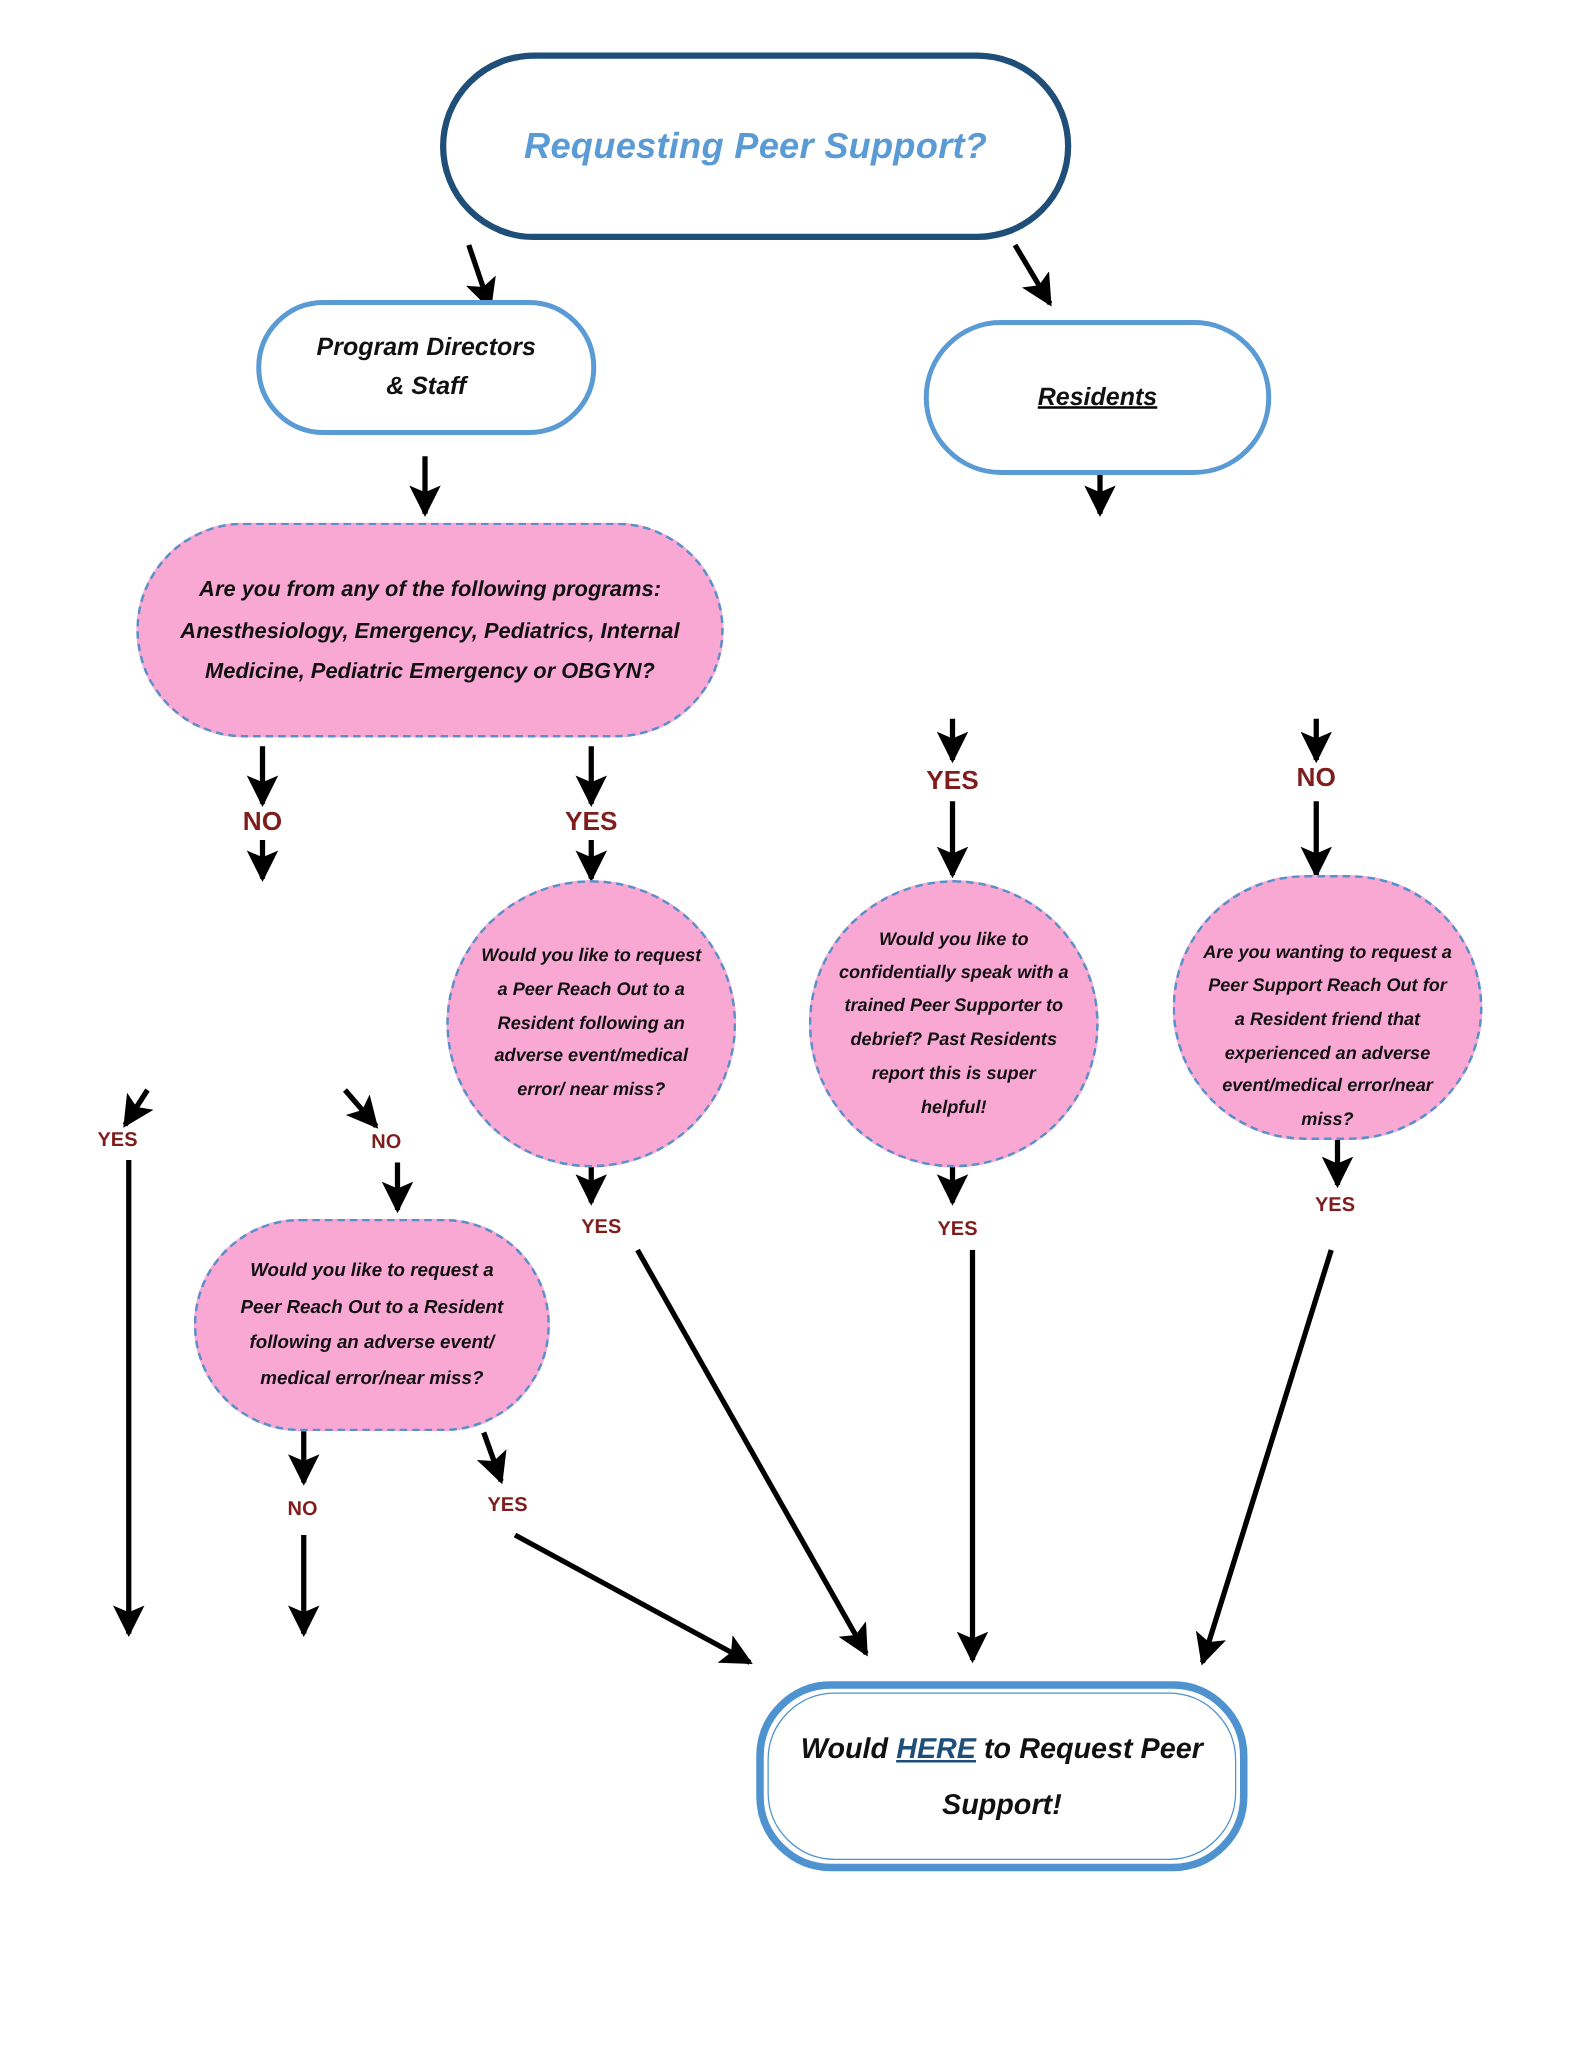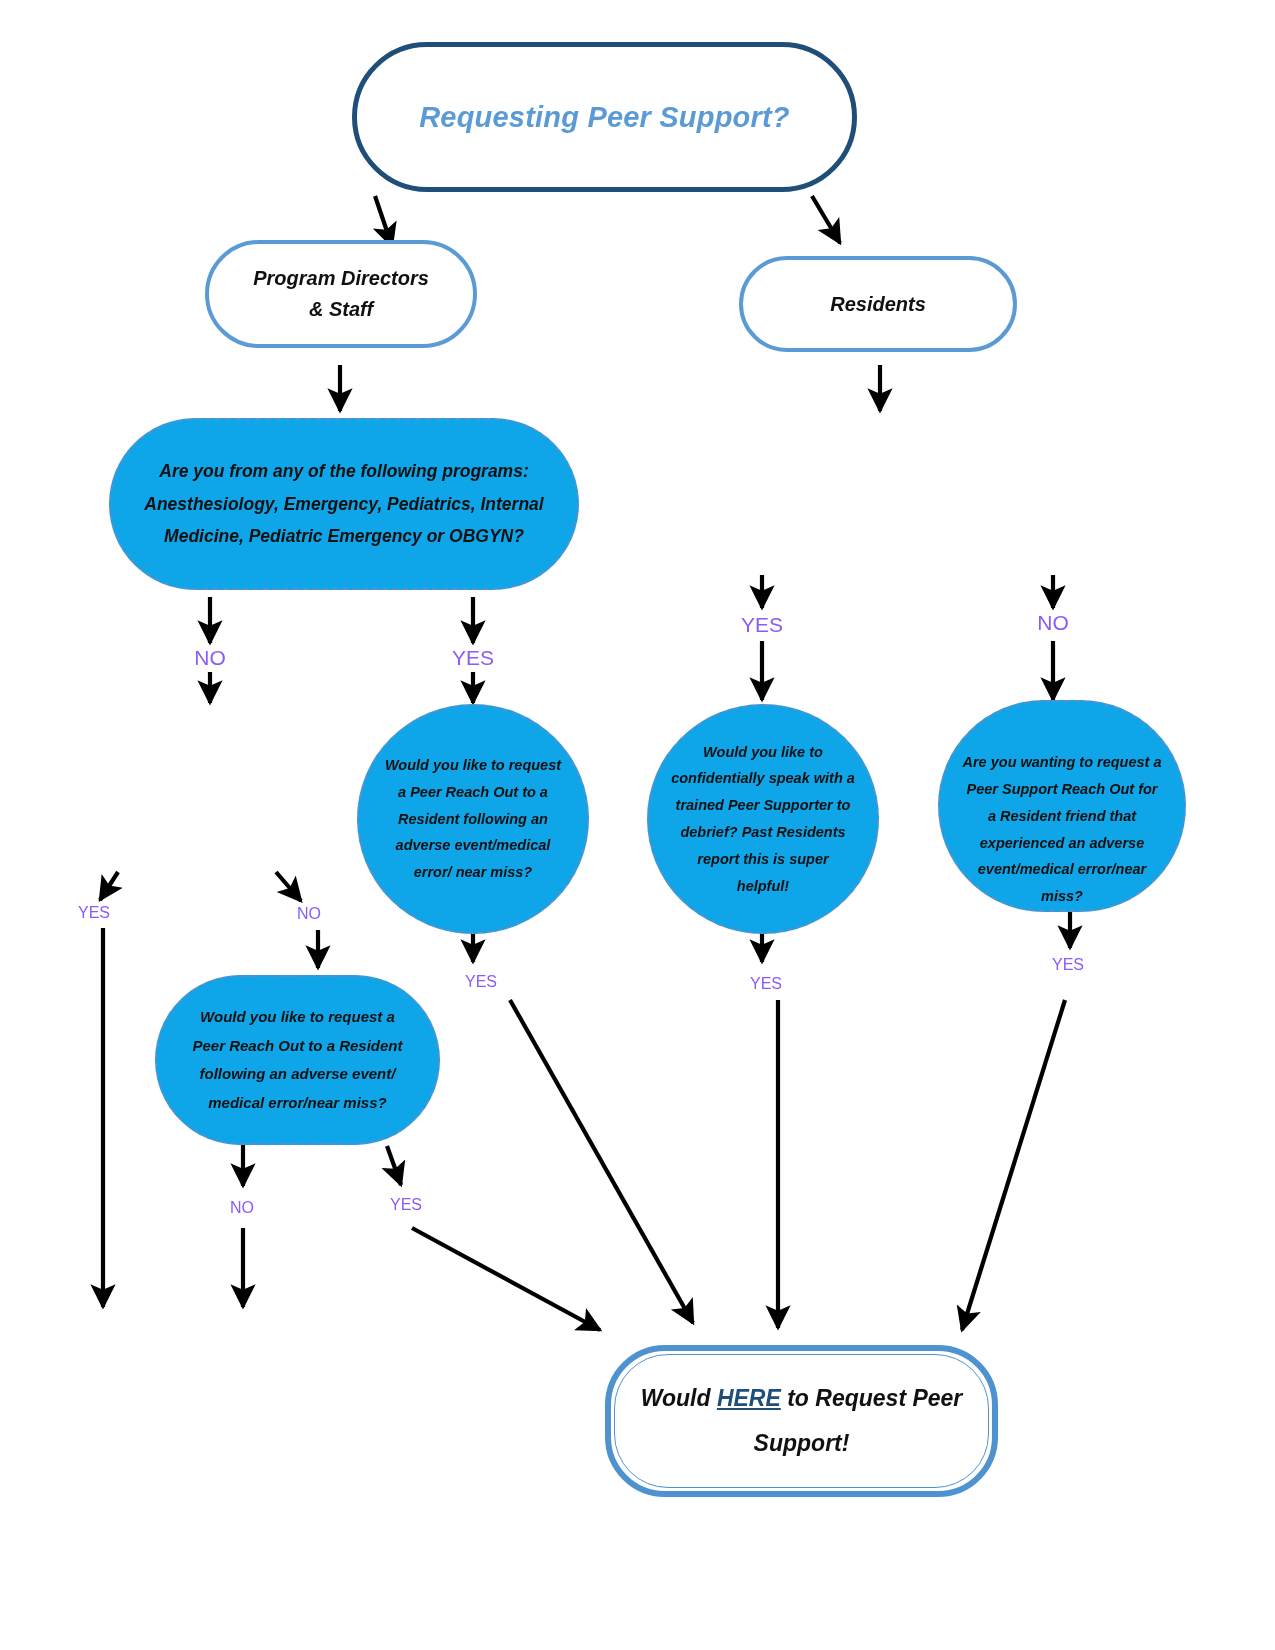--- a/index.html
+++ b/index.html
@@ -14,21 +14,21 @@
   
   .n-title{border:5px solid #1F4E79;border-radius:999px;}
   .n-title .txt{font-size:29px;font-weight:bold;font-style:italic;color:#5B9BD5;
                 letter-spacing:.2px;}
 
   
   .n-role{border:4px solid #5B9BD5;border-radius:999px;}
   .n-role .txt{font-size:20px;font-weight:bold;font-style:italic;color:#111;line-height:1.55;}
 
   
-  .n-dash{border:2.5px dashed #5B8FC9;background:#0ea5e9;}
+  .n-dash{border:2.5px dashed #5B8FC9;background:#f9a8d4;}
   .n-dash .txt{font-weight:bold;font-style:italic;color:#111;}
   .rr{border-radius:96px;}        
   .ell{border-radius:50%;}        
 
   .q-big .txt{font-size:17.5px;line-height:1.85;}
   .q-sm  .txt{font-size:14.5px;line-height:1.85;padding:0 22px;}
   .q-md  .txt{font-size:15px;line-height:1.9;padding:0 26px;}
 
   
   .n-email{border:4px solid #4E93D0;border-radius:60px;}
@@ -36,21 +36,21 @@
   .n-email .lnk{color:#1F4E79;text-decoration:underline;}
 
   .n-cta{border:6px solid #4E93D0;border-radius:60px;}
   .n-cta .inner{position:absolute;inset:3px;border:1.5px solid #4E93D0;border-radius:54px;
                 pointer-events:none;}
   .n-cta .txt{font-size:23px;font-weight:bold;font-style:italic;color:#111;line-height:1.95;
               position:relative;}
   .n-cta .lnk{color:#1F4E79;text-decoration:underline;margin-top:44px;}
 
   
-  .blabel{position:absolute;font-size:21px;font-weight:normal;color:#8b5cf6;
+  .blabel{position:absolute;font-size:21px;font-weight:bold;color:#7f1d1d;
           font-style:normal;white-space:nowrap;transform:translate(-50%,-50%);}
   .blabel.sm{font-size:16px;}
 </style>
 </head>
 <body>
 
 <div id="stage">
 
   <svg id="wires" viewBox="0 0 1275 1650" xmlns="http://www.w3.org/2000/svg">
     <defs>
@@ -104,21 +104,21 @@
     <span class="txt">Requesting Peer Support?</span>
   </div>
 
   <div class="node n-role" style="left:205px;top:240px;width:272px;height:108px;">
     <span class="txt">
       <span>Program Directors</span><br>
       <span>&amp; Staff</span>
     </span>
   </div>
 
-  <div class="node n-role" style="left:739px;top:256px;width:278px;height:96px;">
+  <div class="node n-role" style="left:739px;top:256px;width:278px;height:124px;text-decoration:underline;">
     <span class="txt">Residents</span>
   </div>
 
   <div class="node n-dash rr q-big" style="left:109px;top:418px;width:470px;height:172px;">
     <span class="txt">Are you from any of the following programs: Anesthesiology, Emergency, Pediatrics, Internal Medicine, Pediatric Emergency or OBGYN?</span>
   </div>
 
 
   <div class="blabel" style="left:210px;top:658px;">NO</div>
   <div class="blabel" style="left:473px;top:658px;">YES</div>

